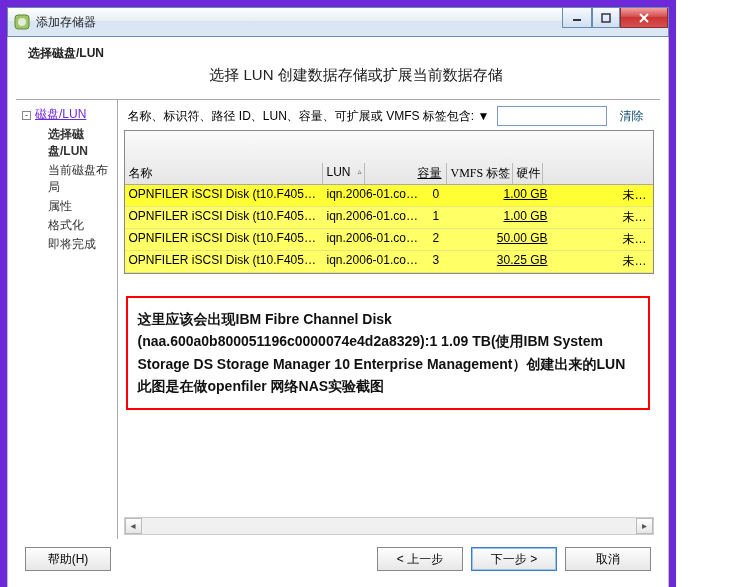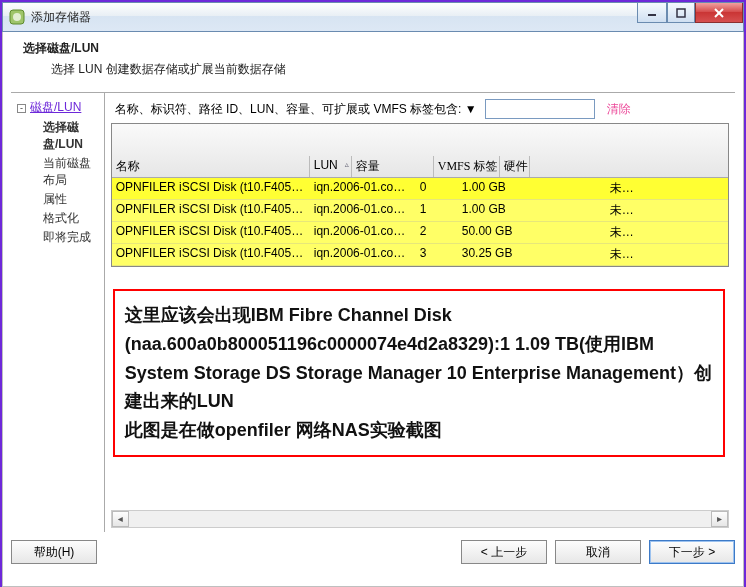--- a/index.html
+++ b/index.html
@@ -8,70 +8,70 @@
 
 .titlebar { height: 30px; background: linear-gradient(#fdfefe 0%, #e9eff5 45%, #d7e4f2 46%, #dde8f5 100%); border: 1px solid #6a8bb0; display: flex; align-items: center; position: relative; }
 .titlebar .icon { width: 16px; height: 16px; margin: 0 6px; display: inline-flex; align-items: center; justify-content: center; }
 .titlebar .title { font-size: 12px; color: #222; }
 .winbtns { position: absolute; right: 0; top: 0; display: flex; }
 .winbtn { width: 30px; height: 20px; border: 1px solid #6a8bb0; border-top: none; display: flex; align-items: center; justify-content: center; background: linear-gradient(#f6fafe, #cfdff1); font-size: 10px; color: #334; }
 .winbtn.max { width: 28px; }
 .winbtn.close { width: 48px; background: linear-gradient(#f1a0a0, #d64f4f 45%, #c93333 46%, #d64f4f); color: #fff; border-color: #8a2f2f; }
 
 
-.screenframe { border: 2px solid #6d28d9; width: 746px; height: 587px; }
+.screenframe { border: 7px solid #6d28d9; width: 676px; height: 587px; }
 
 
 .client { height: calc(587px - 32px); border: 1px solid #bfbfbf; border-top: none; background: #fff; }
 
 
 .heading { padding: 8px 12px 10px 20px; }
 .heading .h1 { font-size: 12px; font-weight: bold; color: #222; }
-.heading .h2 { font-size: 12px; color: #222; margin-left: 28px; margin-top: 4px; }
+.heading .h2 { font-size: 15px; color: #222; margin-left: 28px; margin-top: 4px; text-align: center; }
 
 
 .body { display: flex; height: 440px; border-top: 1px solid #aaa; margin: 4px 8px 0 8px; }
 .leftpanel { width: 176px; border-right: 1px solid #aaa; padding: 6px 6px; font-size: 12px; }
 .tree-root { color: #6d28d9; text-decoration: underline; cursor: pointer; }
 .tree-box { display: inline-block; border: 1px solid #888; width: 9px; height: 9px; line-height: 7px; font-size: 9px; text-align: center; margin-right: 4px; color: #333; background: #fff; }
 .tree-children { margin-left: 26px; margin-top: 2px; }
 .tree-children div { padding: 1px 0; color: #333; }
 .tree-children div.bold { font-weight: bold; }
 
 .rightpanel { flex: 1 1 auto; position: relative; overflow: hidden; }
 
 
 .filterrow { display: flex; align-items: center; font-size: 12px; padding: 6px 6px 4px 10px; gap: 8px; }
 .filterrow input { border: 1px solid #7a9ac0; height: 20px; width: 110px; font-size: 12px; padding: 0 2px; }
-.filterrow .clear { color: #ec4899; margin-left: 4px; }
+.filterrow .clear { color: #0c4a6e; margin-left: 4px; }
 
 
 .table { border: 1px solid #888; margin: 0 6px; font-size: 12px; }
 .thead { display: flex; background: linear-gradient(#fafafa, #e6e6e6); border-bottom: 1px solid #aaa; }
 .th { padding: 2px 4px; border-right: 1px solid #bbb; white-space: nowrap; overflow: hidden; position: relative; margin-top: 32px; }
 .th .sort { font-size: 8px; color: #667; position: absolute; right: 2px; top: 4px; }
 .tbody .tr { display: flex; background: #ffff66; border-bottom: 1px solid #e7e77a; }
 .tbody .tr:nth-child(1) { background: #ffff33; }
 .td { padding: 2px 4px; border-right: 1px solid rgba(0,0,0,0); white-space: nowrap; overflow: hidden; text-overflow: ellipsis; }
 .col-name   { width: 198px; }
 .col-path   { width: 106px; }
 .col-lun    { width: 42px; }
-.col-cap    { width: 82px; text-align: left; }
+.col-cap    { width: 82px; text-align: right; text-decoration: underline; }
 .col-vmfs   { width: 66px; text-align: right; font-family: Liberation Serif, serif; }
 .col-hw     { width: 30px; text-align: left; }
 
 
-.annotation { border: 2px solid #ff0000; margin: 22px 10px 0 8px; padding: 10px 10px; font-size: 18px; font-weight: bold; line-height: 1.6; color: #111; }
+.annotation { border: 2px solid #ff0000; margin: 22px 10px 0 8px; padding: 10px 10px; font-size: 14px; font-weight: bold; line-height: 1.6; color: #111; }
 
 
 .hscroll { position: absolute; left: 6px; right: 6px; bottom: 4px; height: 18px; background: #f0f0f0; border: 1px solid #ccc; display: flex; align-items: center; justify-content: space-between; font-size: 10px; color: #555; }
 .hscroll .arrow { width: 17px; height: 16px; border: 1px solid #bbb; background: linear-gradient(#fdfdfd,#e6e6e6); text-align: center; line-height: 14px; }
 
 
-.footer { display: flex; justify-content: space-between; align-items: center; padding: 8px 8px; }
+.footer { display: flex; justify-content: space-between; align-items: center; padding: 8px 17px; }
 .btn { min-width: 86px; height: 24px; border: 1px solid #888; background: linear-gradient(#fdfdfd,#e7e7e7); font-size: 12px; padding: 0 10px; text-align: center; line-height: 22px; }
 .btn.default { border: 1px solid #3d7ac7; box-shadow: 0 0 0 1px #9cc2ef inset; }
 .right-buttons { display: flex; gap: 8px; }
 </style>
 </head>
 <body>
 
 <div class="screenframe">
 
   <div class="titlebar">
@@ -187,19 +187,19 @@
           <div class="arrow">▸</div>
         </div>
 
       </div>
     </div>
 
     <div class="footer">
       <div class="btn">帮助(H)</div>
       <div class="right-buttons">
         <div class="btn">&lt; 上一步</div>
+        <div class="btn default">下一步 &gt;</div>
         <div class="btn">取消</div>
-        <div class="btn default">下一步 &gt;</div>
       </div>
     </div>
 
   </div>
 </div>
 
 </body></html>

